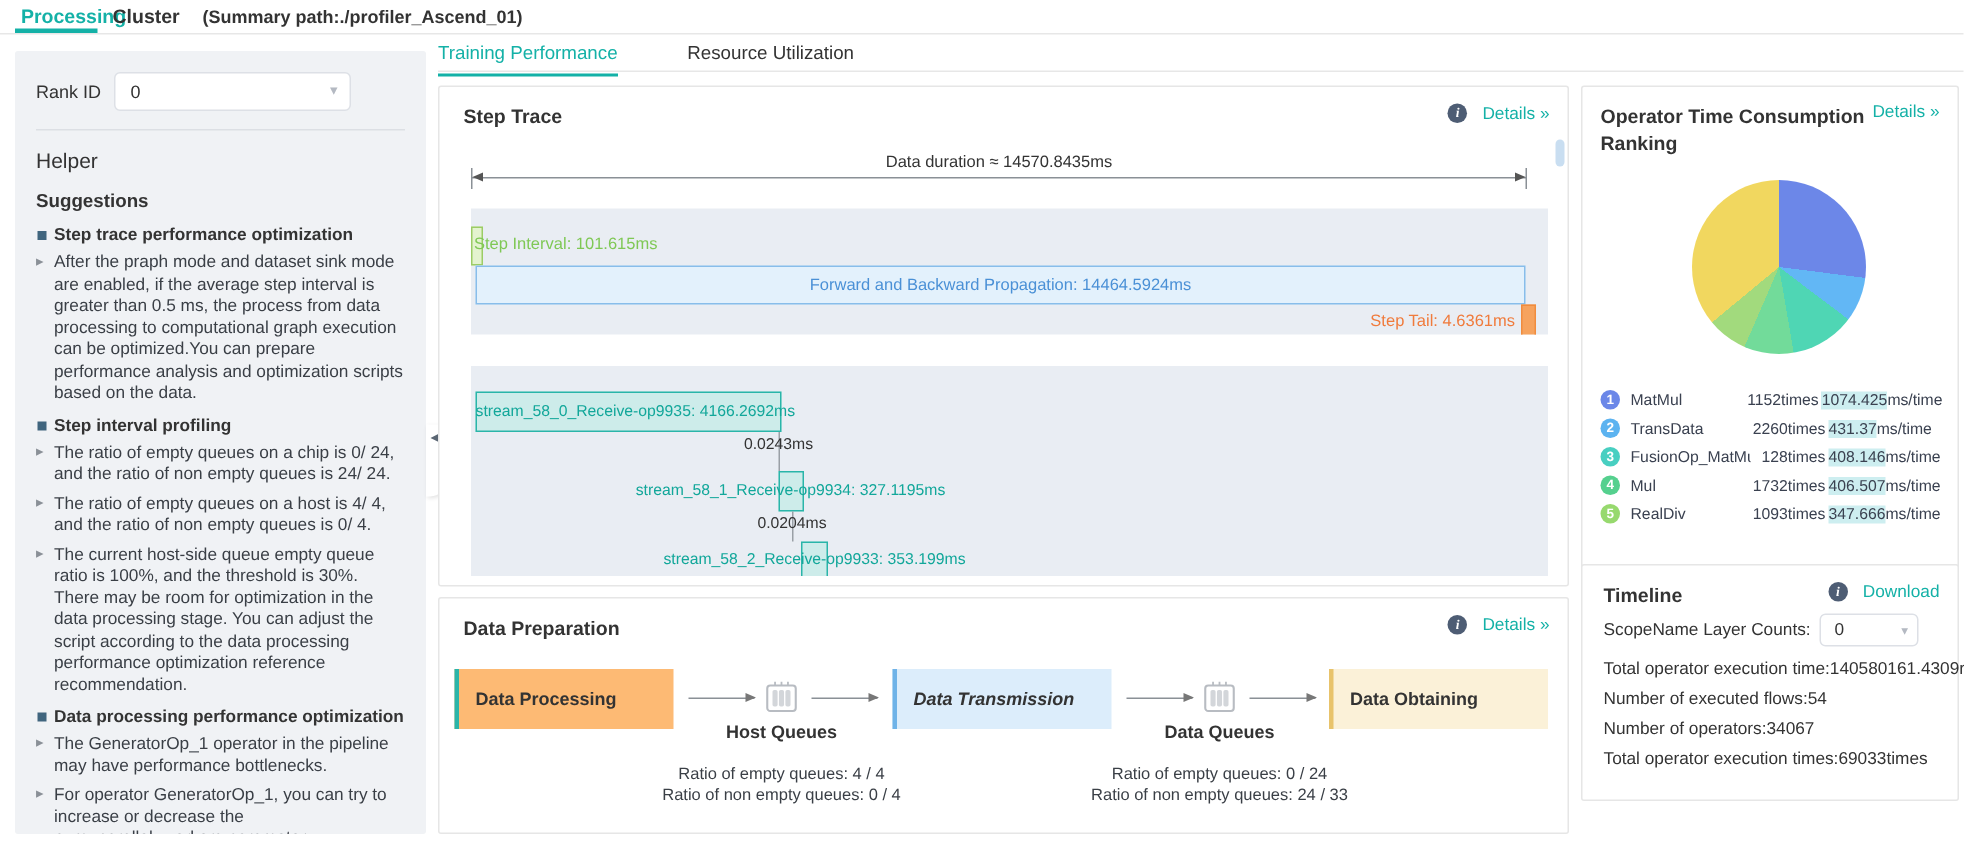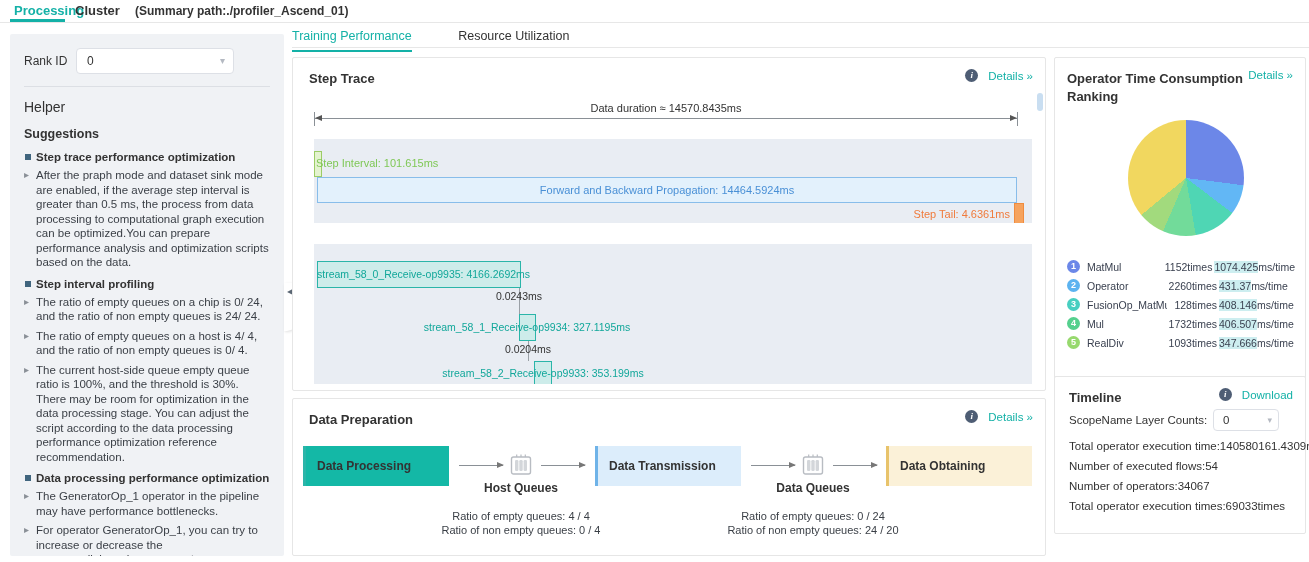--- a/index.html
+++ b/index.html
@@ -209,21 +209,21 @@
 
   <div class="rank-list">
     <div class="rank-row2">
       <span class="rank-badge" style="background: rgb(107, 135, 232);">1</span>
       <span class="rank-name">MatMul</span>
       <span class="rank-count">1152times</span>
       <span class="rank-value"><span class="hl">1074.425</span><span>ms/time</span></span>
     </div>
     <div class="rank-row2">
       <span class="rank-badge" style="background: rgb(92, 179, 240);">2</span>
-      <span class="rank-name">Operator</span>
+      <span class="rank-name">TransData</span>
       <span class="rank-count">2260times</span>
       <span class="rank-value"><span class="hl">431.37</span><span>ms/time</span></span>
     </div>
     <div class="rank-row2">
       <span class="rank-badge" style="background: rgb(72, 207, 193);">3</span>
       <span class="rank-name">FusionOp_MatMul...</span>
       <span class="rank-count">128times</span>
       <span class="rank-value"><span class="hl">408.146</span><span>ms/time</span></span>
     </div>
     <div class="rank-row2">
@@ -243,35 +243,35 @@
 
 <div class="panel dp-panel">
   <div class="panel-head">
     <span class="panel-title">Data Preparation</span>
     <span class="panel-right">
       <span class="info-icon">i</span>
       <span class="details-link">Details »</span>
     </span>
   </div>
 
-  <div class="stage-box" style="left: 10px; background: #14b8a6; border-left-color: rgb(43, 181, 169);">Data Processing</div>
+  <div class="stage-box" style="left: 10px; background: #fdba74; border-left-color: rgb(43, 181, 169);">Data Processing</div>
   <div class="flow-arrow" style="left:166px; width:44px;"></div>
   <svg class="queue-icon" style="left:217px;" viewBox="0 0 22 24">
     <rect x="1.5" y="4" width="19" height="17" rx="2" fill="none" stroke="#b8bcc2" stroke-width="1.4"></rect>
     <rect x="5" y="7" width="3.4" height="11" rx="1.2" fill="#d3d6da"></rect>
     <rect x="9.3" y="7" width="3.4" height="11" rx="1.2" fill="#d3d6da"></rect>
     <rect x="13.6" y="7" width="3.4" height="11" rx="1.2" fill="#d3d6da"></rect>
     <line x1="6.7" y1="4" x2="6.7" y2="1.5" stroke="#b8bcc2" stroke-width="1.2"></line>
     <line x1="11" y1="4" x2="11" y2="1.5" stroke="#b8bcc2" stroke-width="1.2"></line>
     <line x1="15.3" y1="4" x2="15.3" y2="1.5" stroke="#b8bcc2" stroke-width="1.2"></line>
   </svg>
   <div class="queue-label" style="left:168px;">Host Queues</div>
   <div class="flow-arrow" style="left:248px; width:44px;"></div>
 
-  <div class="stage-box" style="left: 302px; background: rgb(220, 237, 251); border-left-color: rgb(111, 179, 232);">Data Transmission</div>
+  <div class="stage-box" style="left: 302px; background: rgb(220, 237, 251); border-left-color: rgb(111, 179, 232); font-style: italic;">Data Transmission</div>
   <div class="flow-arrow" style="left:458px; width:44px;"></div>
   <svg class="queue-icon" style="left:509px;" viewBox="0 0 22 24">
     <rect x="1.5" y="4" width="19" height="17" rx="2" fill="none" stroke="#b8bcc2" stroke-width="1.4"></rect>
     <rect x="5" y="7" width="3.4" height="11" rx="1.2" fill="#d3d6da"></rect>
     <rect x="9.3" y="7" width="3.4" height="11" rx="1.2" fill="#d3d6da"></rect>
     <rect x="13.6" y="7" width="3.4" height="11" rx="1.2" fill="#d3d6da"></rect>
     <line x1="6.7" y1="4" x2="6.7" y2="1.5" stroke="#b8bcc2" stroke-width="1.2"></line>
     <line x1="11" y1="4" x2="11" y2="1.5" stroke="#b8bcc2" stroke-width="1.2"></line>
     <line x1="15.3" y1="4" x2="15.3" y2="1.5" stroke="#b8bcc2" stroke-width="1.2"></line>
   </svg>
@@ -279,21 +279,21 @@
   <div class="flow-arrow" style="left:540px; width:44px;"></div>
 
   <div class="stage-box" style="left: 593px; background: rgb(251, 241, 216); border-left-color: rgb(232, 195, 107);">Data Obtaining</div>
 
   <div class="ratio-block" style="left:113px;">
     <div>Ratio of empty queues: 4 / 4</div>
     <div>Ratio of non empty queues: 0 / 4</div>
   </div>
   <div class="ratio-block" style="left:405px;">
     <div>Ratio of empty queues: 0 / 24</div>
-    <div>Ratio of non empty queues: 24 / 20</div>
+    <div>Ratio of non empty queues: 24 / 33</div>
   </div>
 </div>
 
 <div class="panel tl-panel">
   <div class="panel-head" style="left:14px;">
     <span class="panel-title">Timeline</span>
     <span class="panel-right">
       <span class="info-icon">i</span>
       <span class="details-link">Download</span>
     </span>

